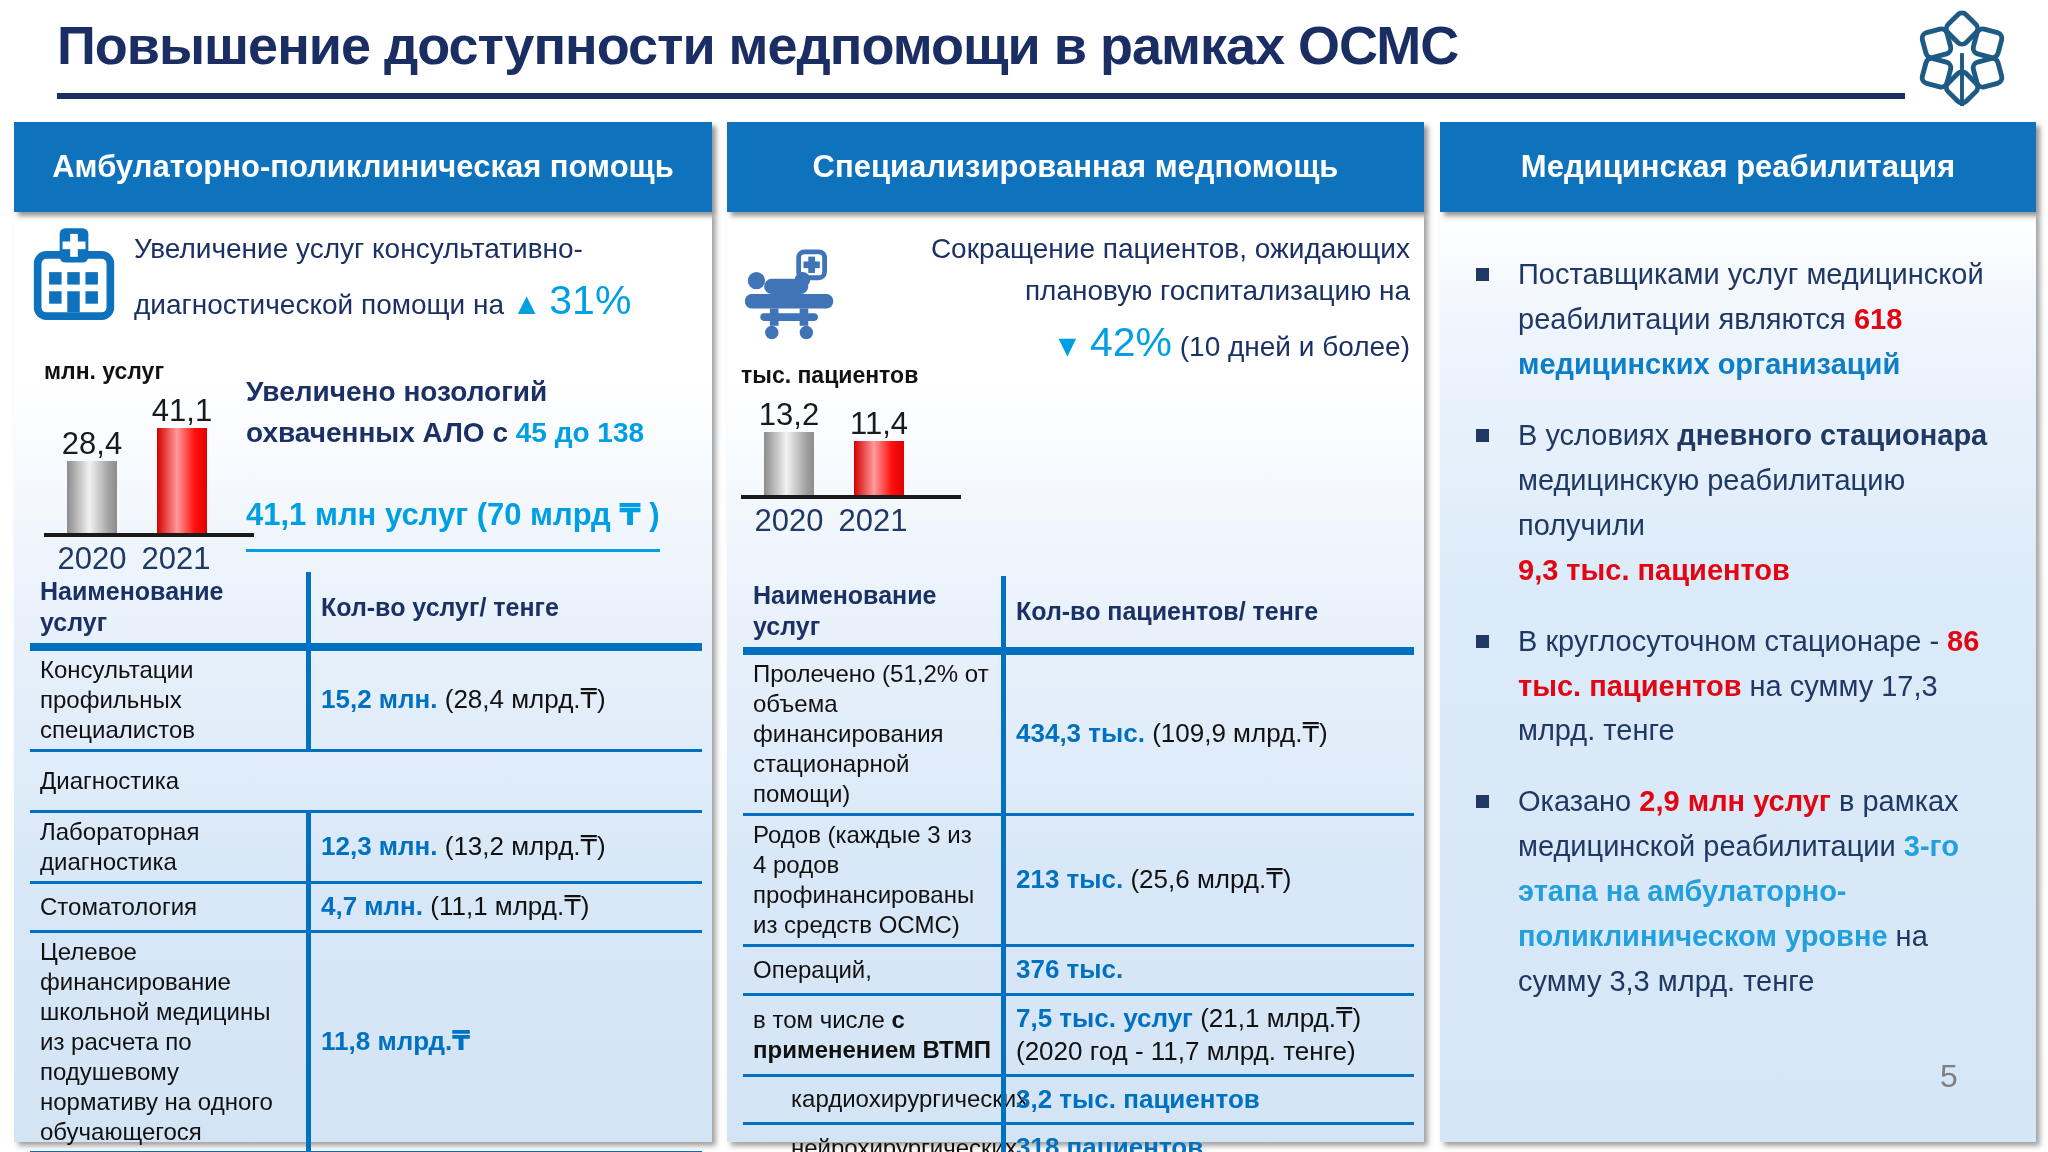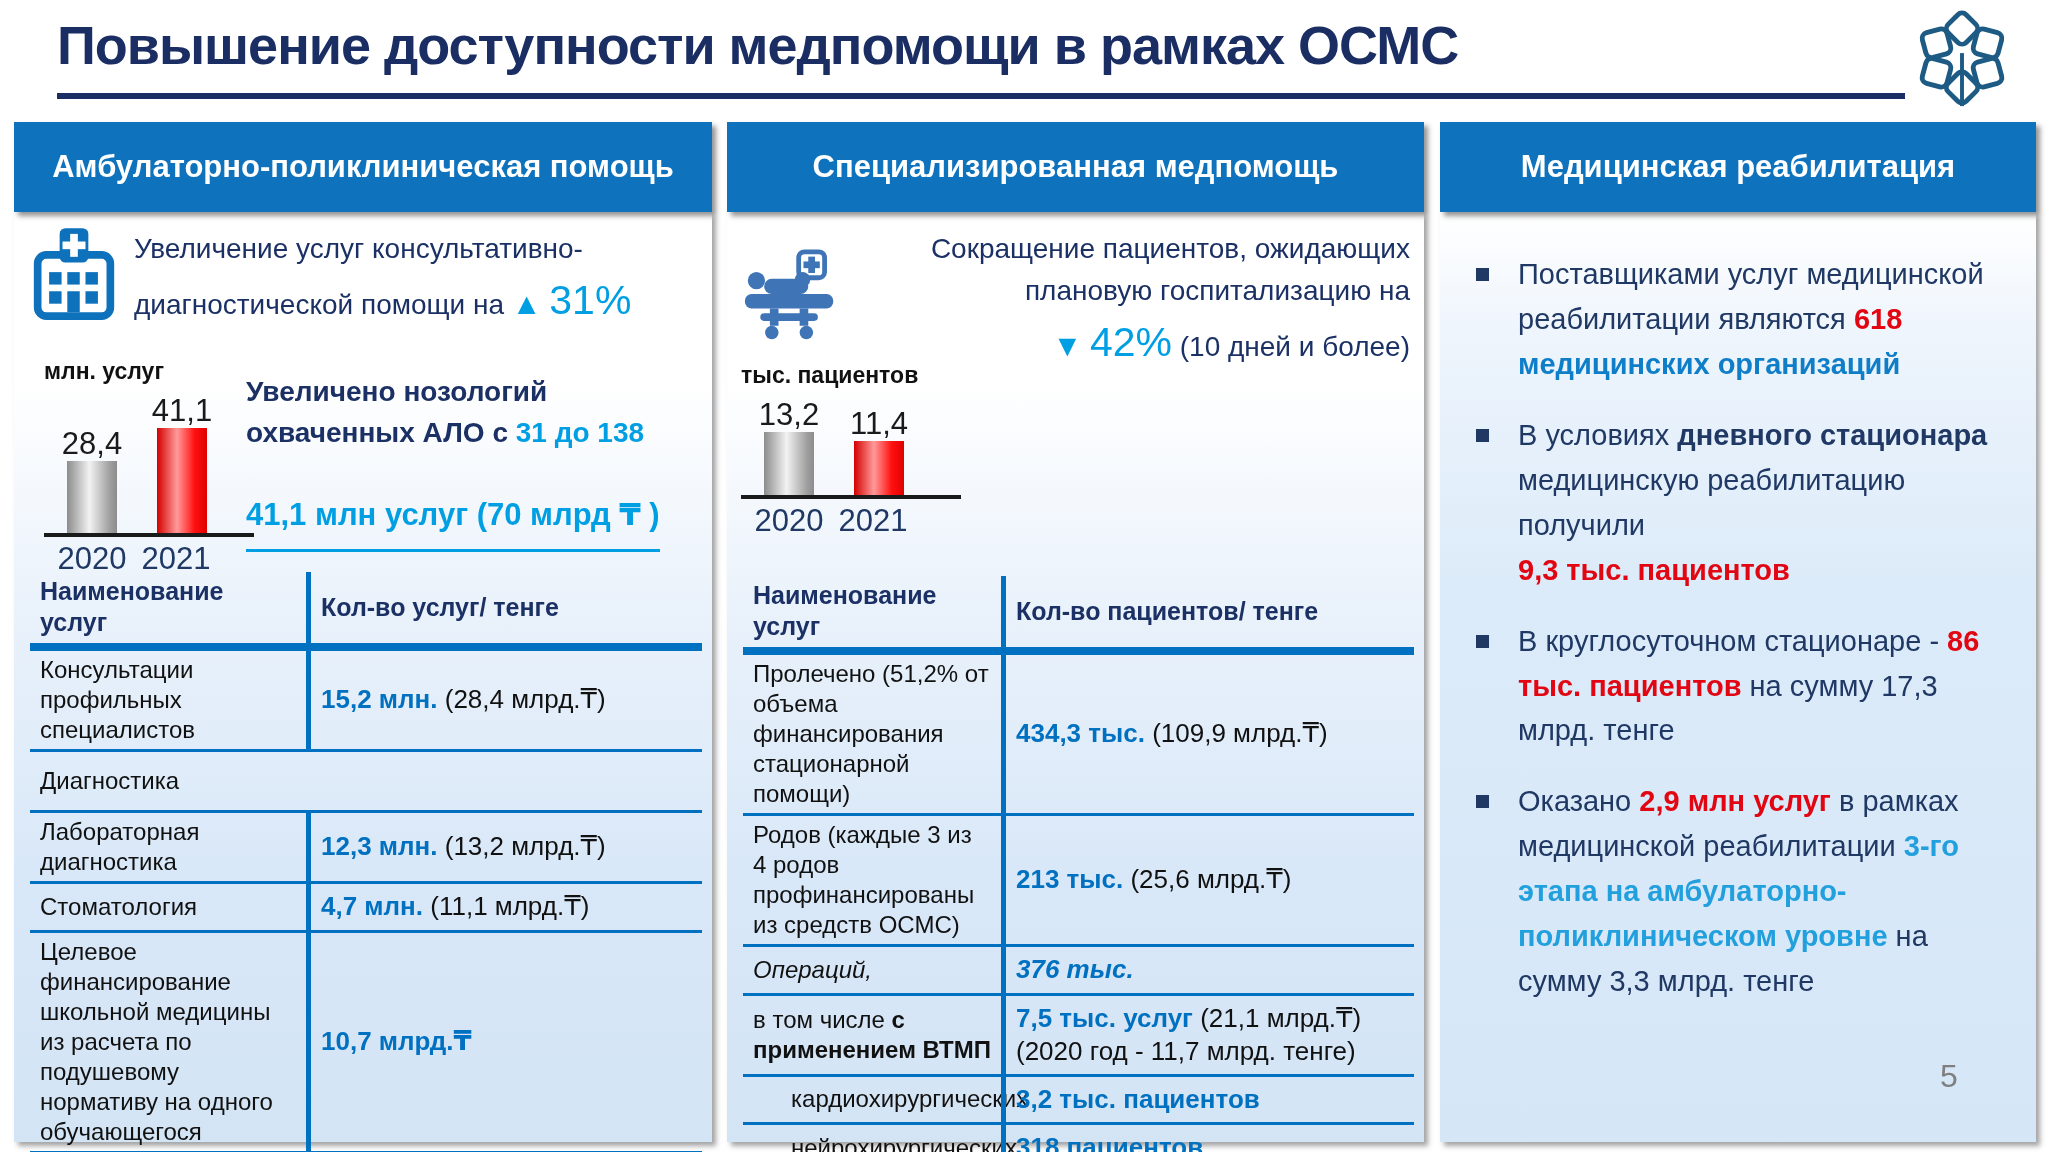--- a/index.html
+++ b/index.html
@@ -69,21 +69,21 @@
   .td{display:flex;align-items:center;padding:4px 10px;font-size:24px;color:#111111;line-height:1.25;}
   .td-val{border-left:5px solid #0070c0;}
   .th{font-size:25px;font-weight:700;color:#1b3064;}
   .val-main{color:#0070c0;font-weight:700;font-size:26px;}
   .val-rest{color:#111111;font-size:26px;}
   .val-line2{display:block;color:#111111;font-size:26px;}
   .name-bold{font-weight:700;}
   .td-indent{padding-left:48px;}
   .c1r0{min-height:78px;}.c1r1{min-height:58px;gap:6px;}.c1r2{min-height:48px;}.c1r3{min-height:46px;}
   .c1r4{min-height:170px;}.c1r5{min-height:108px;}
-  .c2r0{min-height:105px;}.c2r1{min-height:106px;}.c2r2{min-height:46px;font-style:italic;}.c2r3{min-height:78px;}
+  .c2r0{min-height:105px;}.c2r1{min-height:106px;}.c2r2{min-height:46px;}.c2r3{min-height:78px;}
   .c2r4{min-height:45px;}.c2r5{min-height:46px;}
   .hrow{min-height:46px;}
 
   
   .c3-list{position:absolute;left:26px;right:22px;top:40px;}
   .bullet{display:flex;margin-bottom:26px;}
   .bullet-marker{flex:0 0 52px;padding-top:16px;}
   .bullet-marker i{display:block;width:13px;height:13px;background:#1f3864;margin-left:10px;}
   .bullet-text{flex:1;font-size:29px;color:#1f3864;line-height:1.55;}
   .b-bold{font-weight:700;}
@@ -159,21 +159,21 @@
             <div class="bar bar-red" style="height: 105px;"></div>
           </div>
         </div>
         <div class="years">
           <span>2020</span>
           <span>2021</span>
         </div>
       </div>
 
       <div class="c1-annotation">
-        <span>Увеличено нозологий охваченных АЛО с </span><span class="accent">31 до 138</span>
+        <span>Увеличено нозологий охваченных АЛО с </span><span class="accent">45 до 138</span>
       </div>
 
       <div class="c1-summary">41,1 млн услуг (70 млрд ₸ )</div>
 
       <div class="tbl c1-tbl">
         <div class="tr hrow">
           <div class="td th">Наименование услуг</div>
           <div class="td td-val th">Кол-во услуг/ тенге</div>
         </div>
         <div class="tr c1r0">
@@ -193,21 +193,21 @@
         </div>
         <div class="tr c1r3">
           <div class="td">Стоматология</div>
           <div class="td td-val">
               <div><span class="val-main">4,7 млн.</span><span class="val-rest"> (11,1 млрд.₸)</span></div>
             </div>
         </div>
         <div class="tr c1r4">
           <div class="td">Целевое финансирование школьной медицины из расчета по подушевому нормативу на одного обучающегося</div>
           <div class="td td-val">
-              <div><span class="val-main">10,7 млрд.₸</span></div>
+              <div><span class="val-main">11,8 млрд.₸</span></div>
             </div>
         </div>
         <div class="tr c1r5">
           
           
         </div>
       </div>
 
     </div>
   </div>

